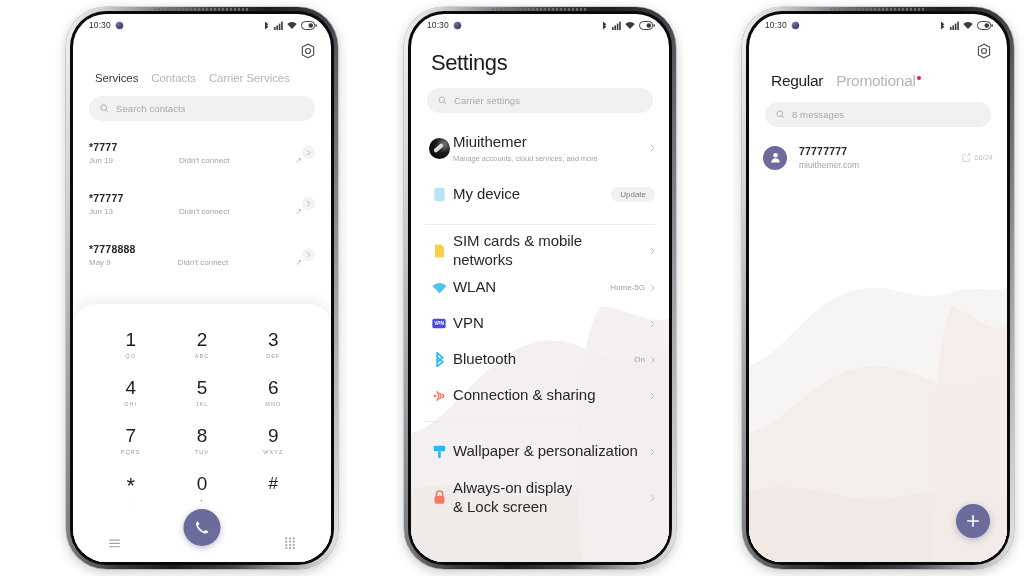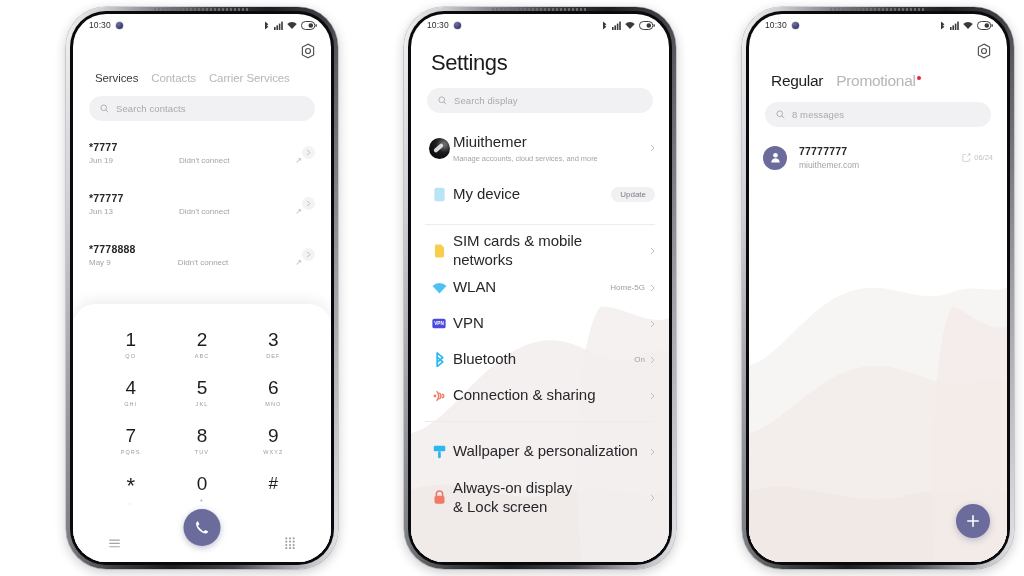--- a/index.html
+++ b/index.html
@@ -418,21 +418,21 @@
         </div>
       </div>
 
       <div class="big-title">Settings</div>
 
       <div class="searchbar">
         <svg width="9" height="9" viewBox="0 0 12 12">
           <circle cx="5" cy="5" r="3.8" fill="none" stroke="#aaaaaf" stroke-width="1.2"></circle>
           <line x1="7.8" y1="7.8" x2="11" y2="11" stroke="#aaaaaf" stroke-width="1.2"></line>
         </svg>
-        <span class="sb-ph">Search display</span>
+        <span class="sb-ph">Carrier settings</span>
       </div>
 
       <div class="set-list">
 
         <div class="set-group">
           <div class="set-row tall">
             <div class="set-ic">
               <div class="avatar-blk"></div>
             </div>
             <div class="set-body">

